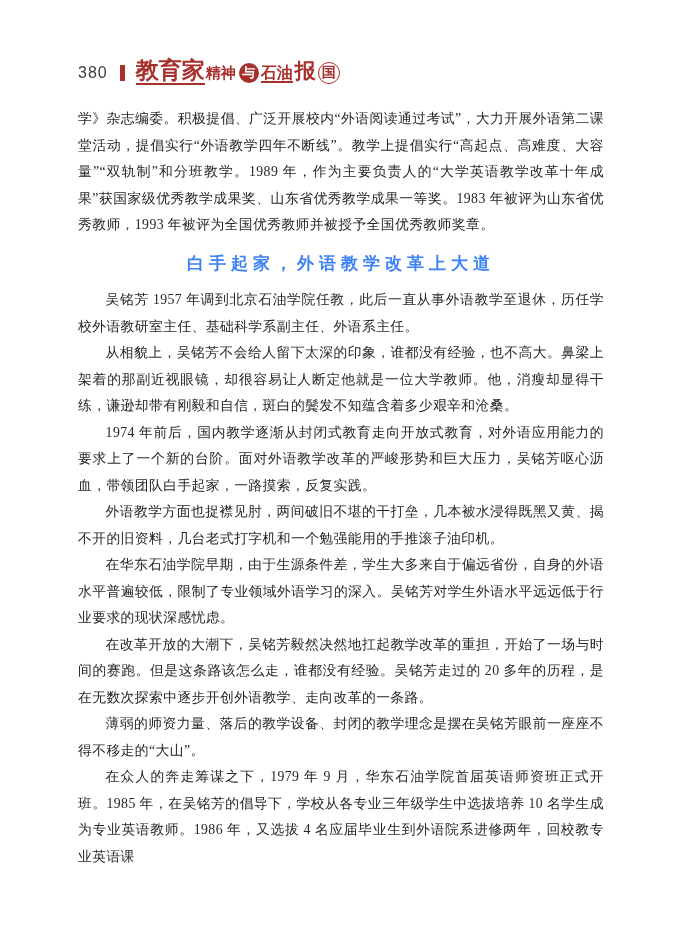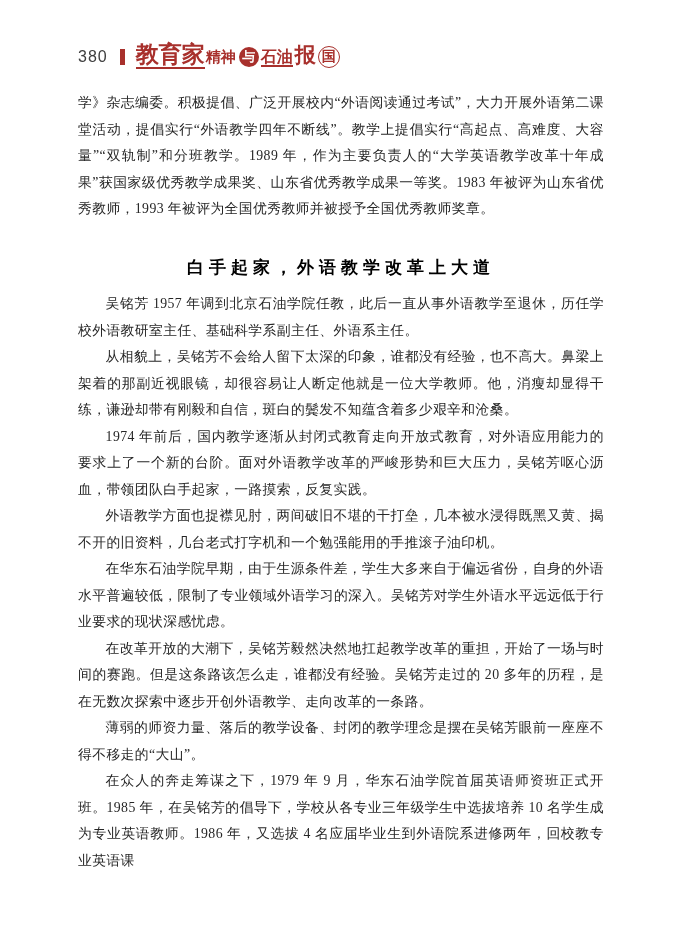--- a/index.html
+++ b/index.html
@@ -7,21 +7,21 @@
   body {
     width: 680px;
     height: 945px;
     font-family: "Liberation Serif", "DejaVu Serif", serif;
     overflow: hidden;
   }
   .page {
     width: 680px;
     height: 945px;
     background: #ffffff;
-    padding: 38px 76px 40px 78px;
+    padding: 54px 76px 40px 78px;
   }
   
   .page-header {
     display: flex;
     align-items: center;
     height: 38px;
     margin-bottom: 14px;
   }
   .page-number {
     font-size: 16px;
@@ -90,25 +90,25 @@
     color: #262626;
     font-size: 13.8px;
     line-height: 26.5px;
     text-align: justify;
     letter-spacing: 0.4px;
   }
   .para { text-indent: 2em; }
   .para.no-indent { text-indent: 0; }
   .section-heading {
     text-align: center;
-    color: #000000;
+    color: #3b82f6;
     font-size: 17px;
     font-weight: bold;
     letter-spacing: 5px;
-    margin: 33px 0 12px 0;
+    margin: 13px 0 12px 0;
     line-height: 1.4;
   }
 </style>
 </head>
 <body>
 
 <div class="page">
 
   <header class="page-header">
     <span class="page-number">380</span>

